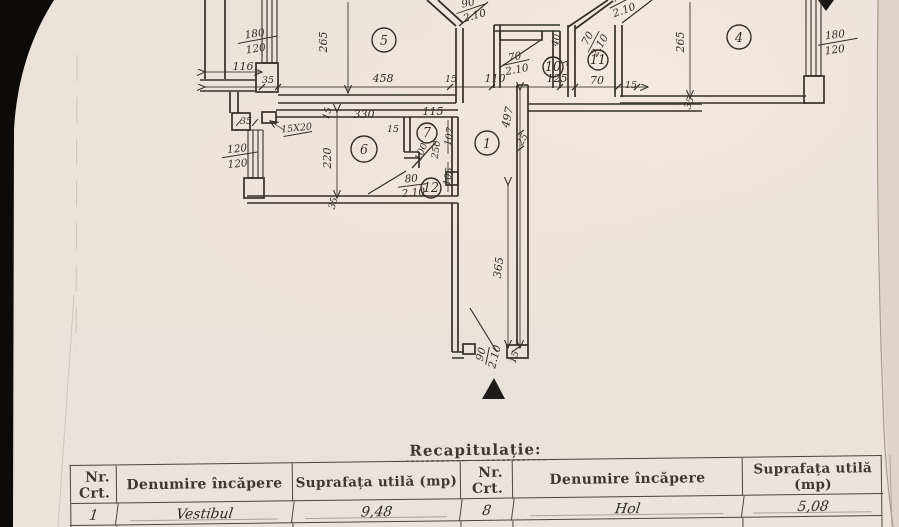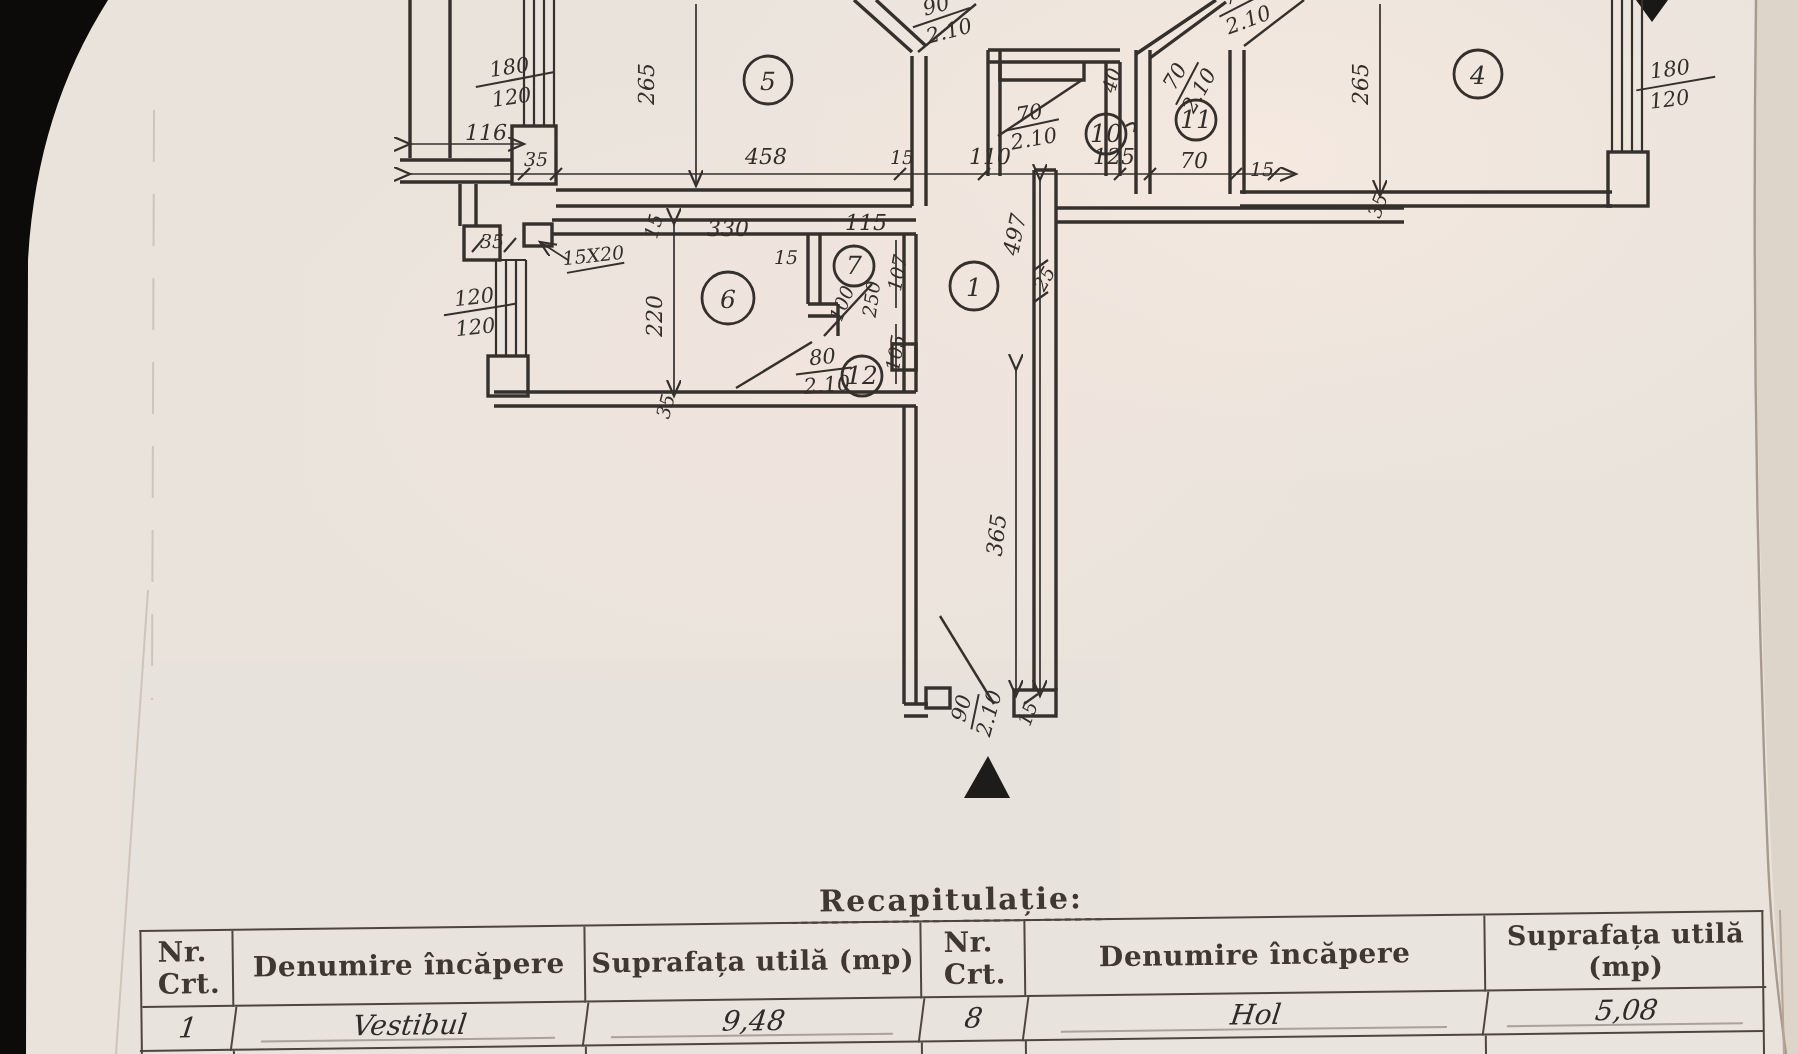--- a/index.html
+++ b/index.html
@@ -16,21 +16,21 @@
   #recap{position:absolute;left:70px;top:441px;width:812px;transform:rotate(-0.7deg);color:#3e3831;}
   #recap .title{text-align:center;font:700 15px "DejaVu Serif", serif;letter-spacing:1px;height:19px;}
   #recap .title span{border-bottom:1.6px dashed #4a443e;padding:0 14px 1px 14px;}
   #tbl{display:grid;grid-template-columns:46px 176px 168px 52px 230px 140px;
        border:1.7px solid #4d463f;border-bottom:none;background:rgba(236,230,223,.35);}
   #tbl .c{border-right:1.5px solid #4d463f;border-bottom:1.5px solid #4d463f;
           display:flex;align-items:center;justify-content:center;position:relative;}
   #tbl .c:nth-child(6n){border-right:none;}
   .th{font:700 14px "DejaVu Serif", serif;height:37px;letter-spacing:.3px;text-align:center;}
   .th.small{font-size:13.5px;}
-  .nr2{display:flex;flex-direction:column;align-items:flex-start;line-height:16px;padding-left:2px;}
+  .nr2{display:flex;flex-direction:column;align-items:flex-end;line-height:16px;padding-left:2px;}
   .hw{font:italic 14px "DejaVu Serif", serif;height:21px;color:#2f2b26;transform:skewX(-8deg);}
   .stub{height:12px;border-bottom:none !important;}
   .dash{position:absolute;left:8%;right:8%;bottom:3px;border-bottom:1px solid rgba(90,82,74,.45);}
 </style>
 </head>
 <body>
 
 <div id="page">
 <svg width="899" height="527" viewBox="0 0 899 527">
   <defs>

